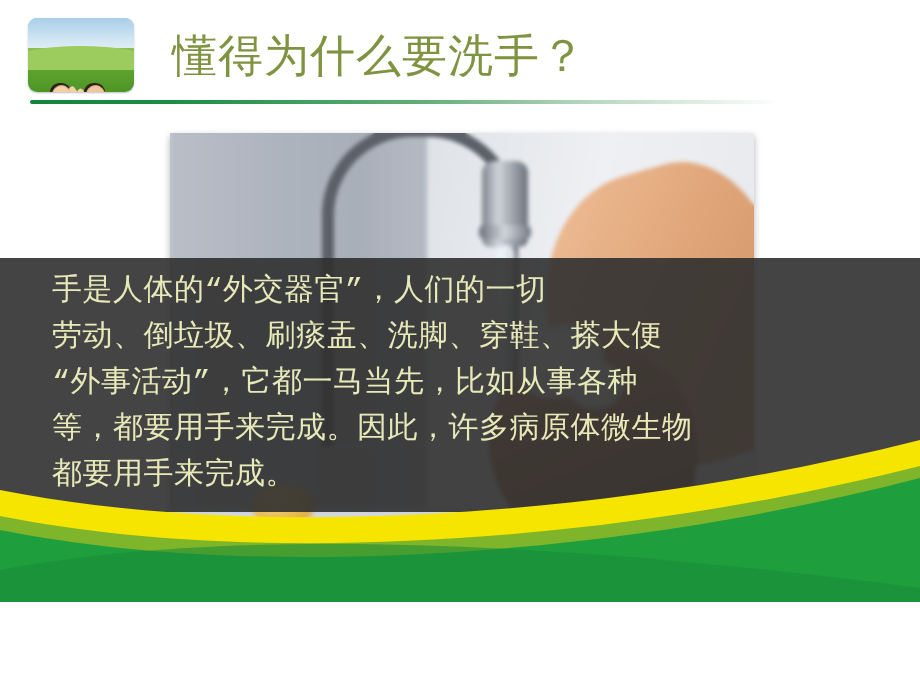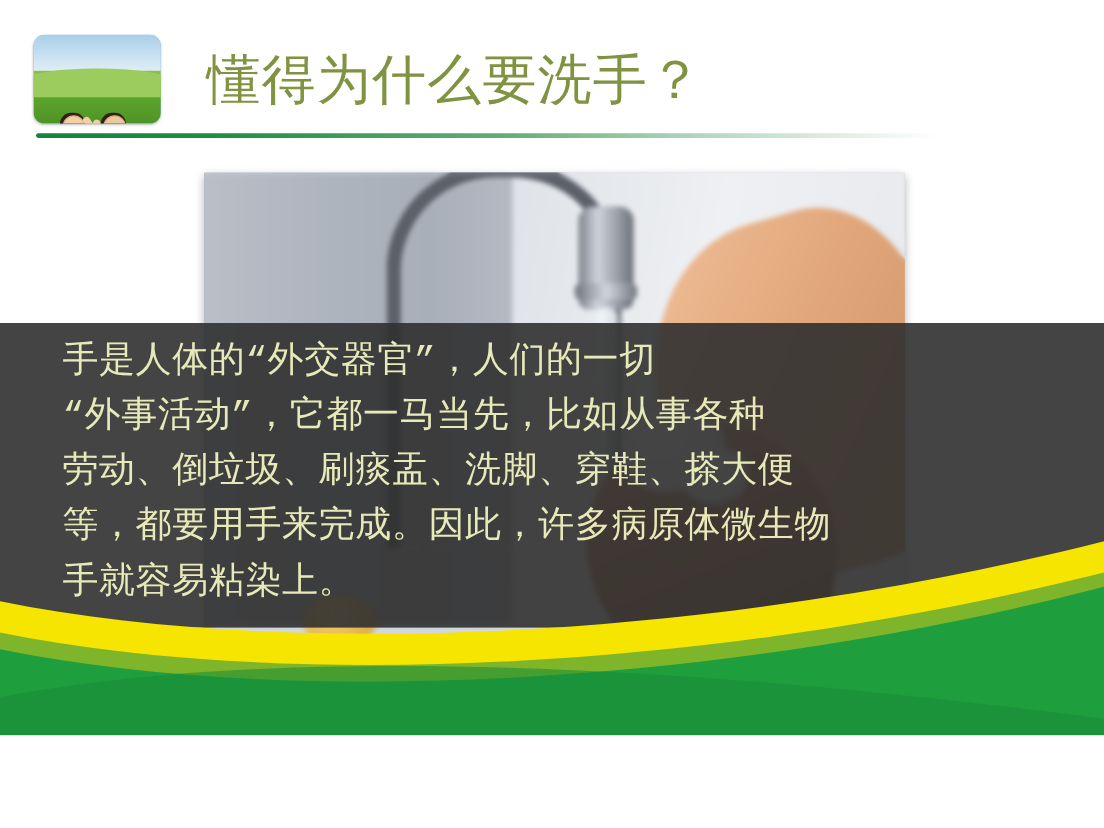--- a/index.html
+++ b/index.html
@@ -7,21 +7,20 @@
     width:920px;height:690px;
     background:#ffffff;
     font-family:"DejaVu Sans","Liberation Sans",sans-serif;
     overflow:hidden;
   }
   .slide{
     position:relative;
     width:920px;height:602px;
     background:#ffffff;
     overflow:hidden;
-    margin-top:11px;
   }
 
   
   .header-thumb{
     position:absolute;left:28px;top:18px;
     width:106px;height:74px;
     border-radius:9px;
     overflow:hidden;
     box-shadow:0 1px 2px rgba(0,0,0,.25);
     background:#8fc4e8;
@@ -235,24 +234,24 @@
     <div class="ph-hand"></div>
     <div class="ph-foam"></div>
     <div class="ph-foam2"></div>
     <div class="ph-soap"></div>
     <div class="ph-blur"></div>
   </div>
 
   <div class="caption-band"></div>
   <div class="caption-text">
     <span class="ln ln1">手是人体的“外交器官”，人们的一切</span>
+    <span class="ln">劳动、倒垃圾、刷痰盂、洗脚、穿鞋、搽大便</span>
     <span class="ln">“外事活动”，它都一马当先，比如从事各种</span>
-    <span class="ln">劳动、倒垃圾、刷痰盂、洗脚、穿鞋、搽大便</span>
     <span class="ln">等，都要用手来完成。因此，许多病原体微生物</span>
-    <span class="ln">手就容易粘染上。</span>
+    <span class="ln">都要用手来完成。</span>
   </div>
 
   <div class="swoosh">
     <svg width="920" height="190" viewBox="0 0 920 190" xmlns="http://www.w3.org/2000/svg">
       <path d="M0,78 C260,130 620,104 920,28 L920,58 C620,134 260,160 0,108 Z" fill="#f5e500"></path>
       <path d="M0,104 C260,156 620,130 920,54 L920,80 C620,156 260,182 0,130 Z" fill="#7fb52a"></path>
       <path d="M0,118 C260,170 620,144 920,66 L920,190 L0,190 Z" fill="#1f9e3e"></path>
       <path d="M0,158 C210,118 520,124 920,176 L920,190 L0,190 Z" fill="#178a37" opacity="0.55"></path>
     </svg>
   </div>

